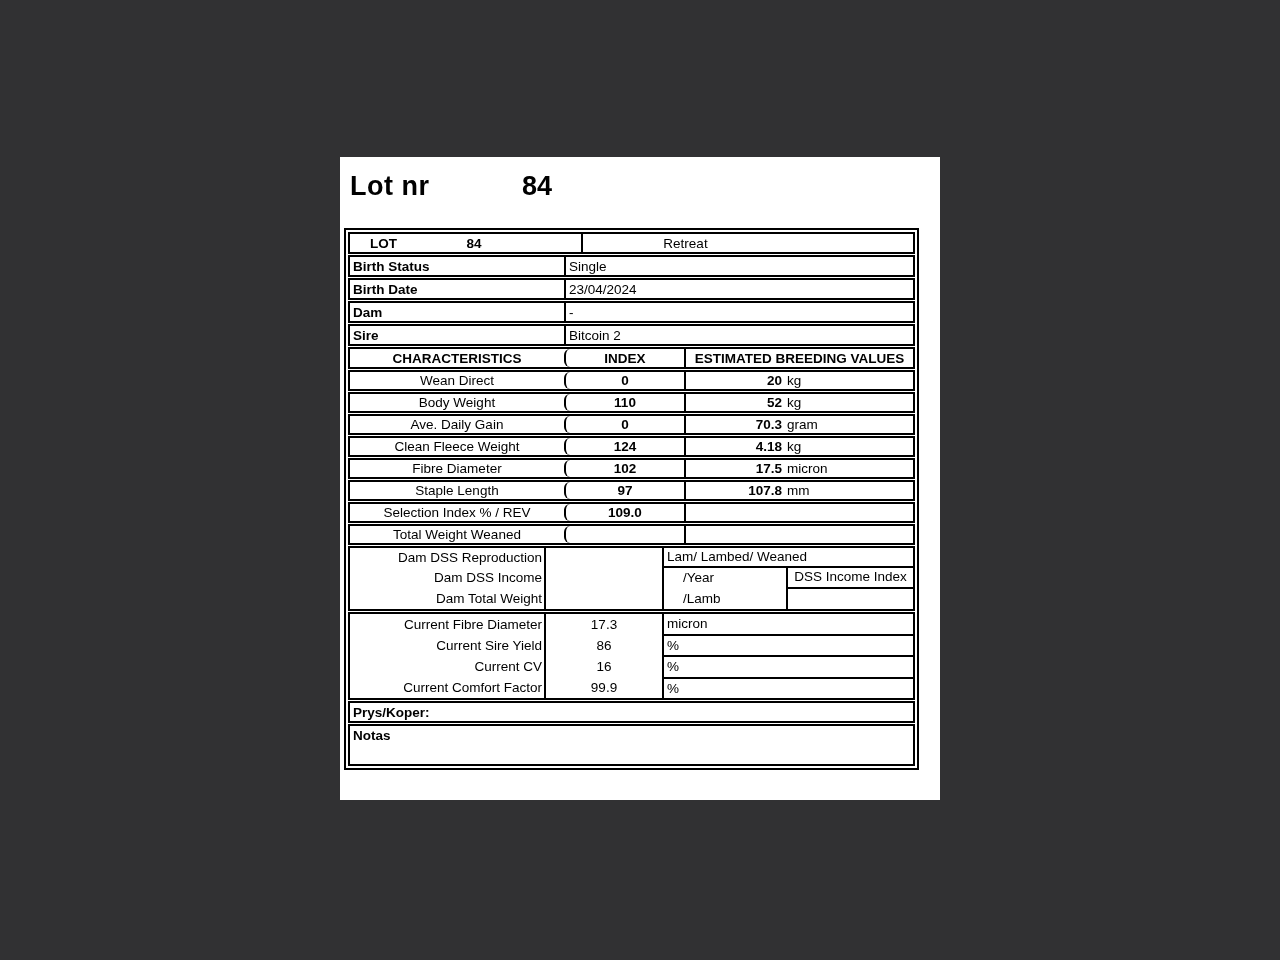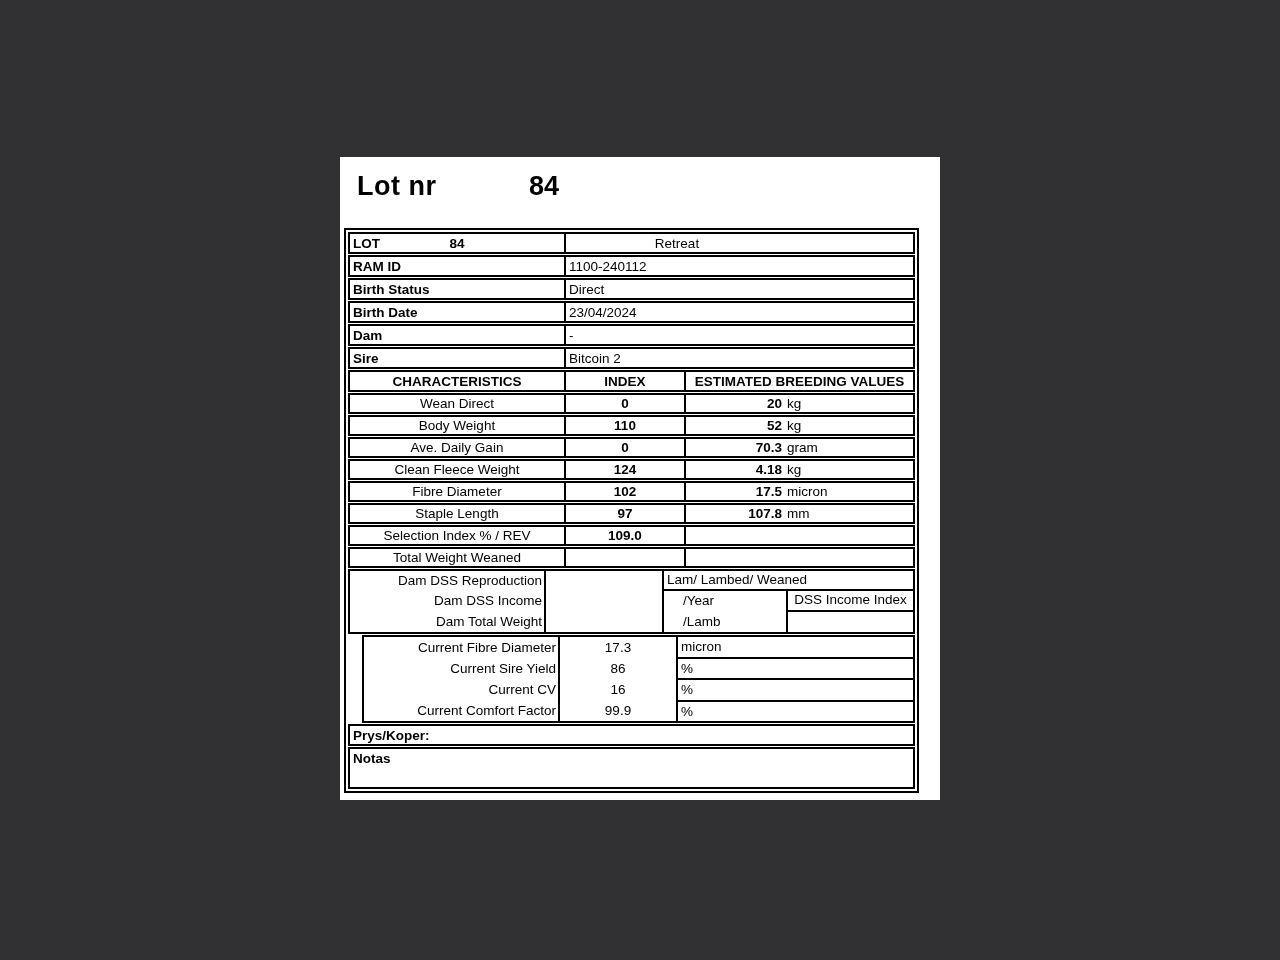--- a/index.html
+++ b/index.html
@@ -12,21 +12,21 @@
   }
   .card{
     width:600px;height:643px;
     margin:157px auto 0;
     background:#fff;
     box-sizing:border-box;
     padding-top:14px;
   }
   .title{
     position:relative;
-    margin-left:17px;
+    margin-left:10px;
     height:57px;
   }
   .title .lot-label{
     font-size:27px;font-weight:bold;letter-spacing:0.5px;
   }
   .title .lot-number{
     position:absolute;left:172px;top:0;
     font-size:27px;font-weight:bold;
   }
   .frame{
@@ -44,41 +44,41 @@
     height:22px;
     display:flex;
     align-items:center;
     overflow:hidden;
   }
   .trow:first-child{margin-top:0;}
   .crow{height:21px;}
   .cell{box-sizing:border-box;height:100%;display:flex;align-items:center;overflow:hidden;}
   .cell+.cell{border-left:2px solid #000;}
   .w-label{width:214px;flex:none;}
-  .w-index{width:120px;flex:none;justify-content:center;}
+  .w-index{width:120px;flex:none;justify-content:center;border-radius:6px;}
   .w-rest{flex:1;}
   .w-org{width:125px;flex:none;justify-content:center;margin-top:36px;}
   .pl{padding-left:3px;}
   .b{font-weight:bold;}
   .center{justify-content:center;text-align:center;}
-  .lot-cell{position:relative;}
+  .lot-cell{position:relative;margin-left:17px;}
   .lot-cell .lot-no{position:absolute;left:0;right:0;text-align:center;}
   .ebv{display:flex;align-items:center;}
   .ebv-num{width:96px;flex:none;text-align:right;font-weight:bold;}
   .ebv-unit{margin-left:5px;}
   
   .block{
     box-sizing:border-box;
     border:2px solid #000;
     margin-top:1px;
     display:flex;
     overflow:hidden;
   }
   .dss-block{height:65px;}
-  .cur-block{height:88px;margin-left:14px;}
+  .cur-block{height:88px;}
   .col{box-sizing:border-box;height:100%;overflow:hidden;}
   .col-label{width:194px;flex:none;text-align:right;padding-right:2px;padding-left:45px;}
   .col-index{width:120px;flex:none;border-left:2px solid #000;border-right:2px solid #000;text-align:center;}
   .col-rest{flex:1;display:flex;flex-direction:column;}
   .ln-dss{line-height:20.3px;}
   .ln-cur{line-height:21px;}
   .lam-row{box-sizing:border-box;height:21px;border-bottom:2px solid #000;padding-left:3px;line-height:18px;display:flex;align-items:center;}
   .dss-sub{flex:1;display:flex;}
   .dss-sub-labels{flex:1;padding-left:19px;line-height:20.3px;}
   .dss-income{width:127px;flex:none;border-left:2px solid #000;display:flex;flex-direction:column;box-sizing:border-box;}
@@ -104,26 +104,22 @@
     <div class="trow">
       <div class="cell w-label pl b lot-cell">
         <span>LOT</span>
         <span class="lot-no">84</span>
       </div>
       <div class="cell w-rest center">Retreat</div>
       <div class="cell w-org b">ACL&amp;S</div>
     </div>
 
     <div class="trow">
-      <div class="cell w-label pl b">RAM ID</div>
-      <div class="cell w-rest pl">1100-240112</div>
-    </div>
-    <div class="trow">
       <div class="cell w-label pl b">Birth Status</div>
-      <div class="cell w-rest pl">Direct</div>
+      <div class="cell w-rest pl">Single</div>
     </div>
     <div class="trow">
       <div class="cell w-label pl b">Birth Date</div>
       <div class="cell w-rest pl">23/04/2024</div>
     </div>
     <div class="trow">
       <div class="cell w-label pl b">Dam</div>
       <div class="cell w-rest pl">-</div>
     </div>
     <div class="trow">

